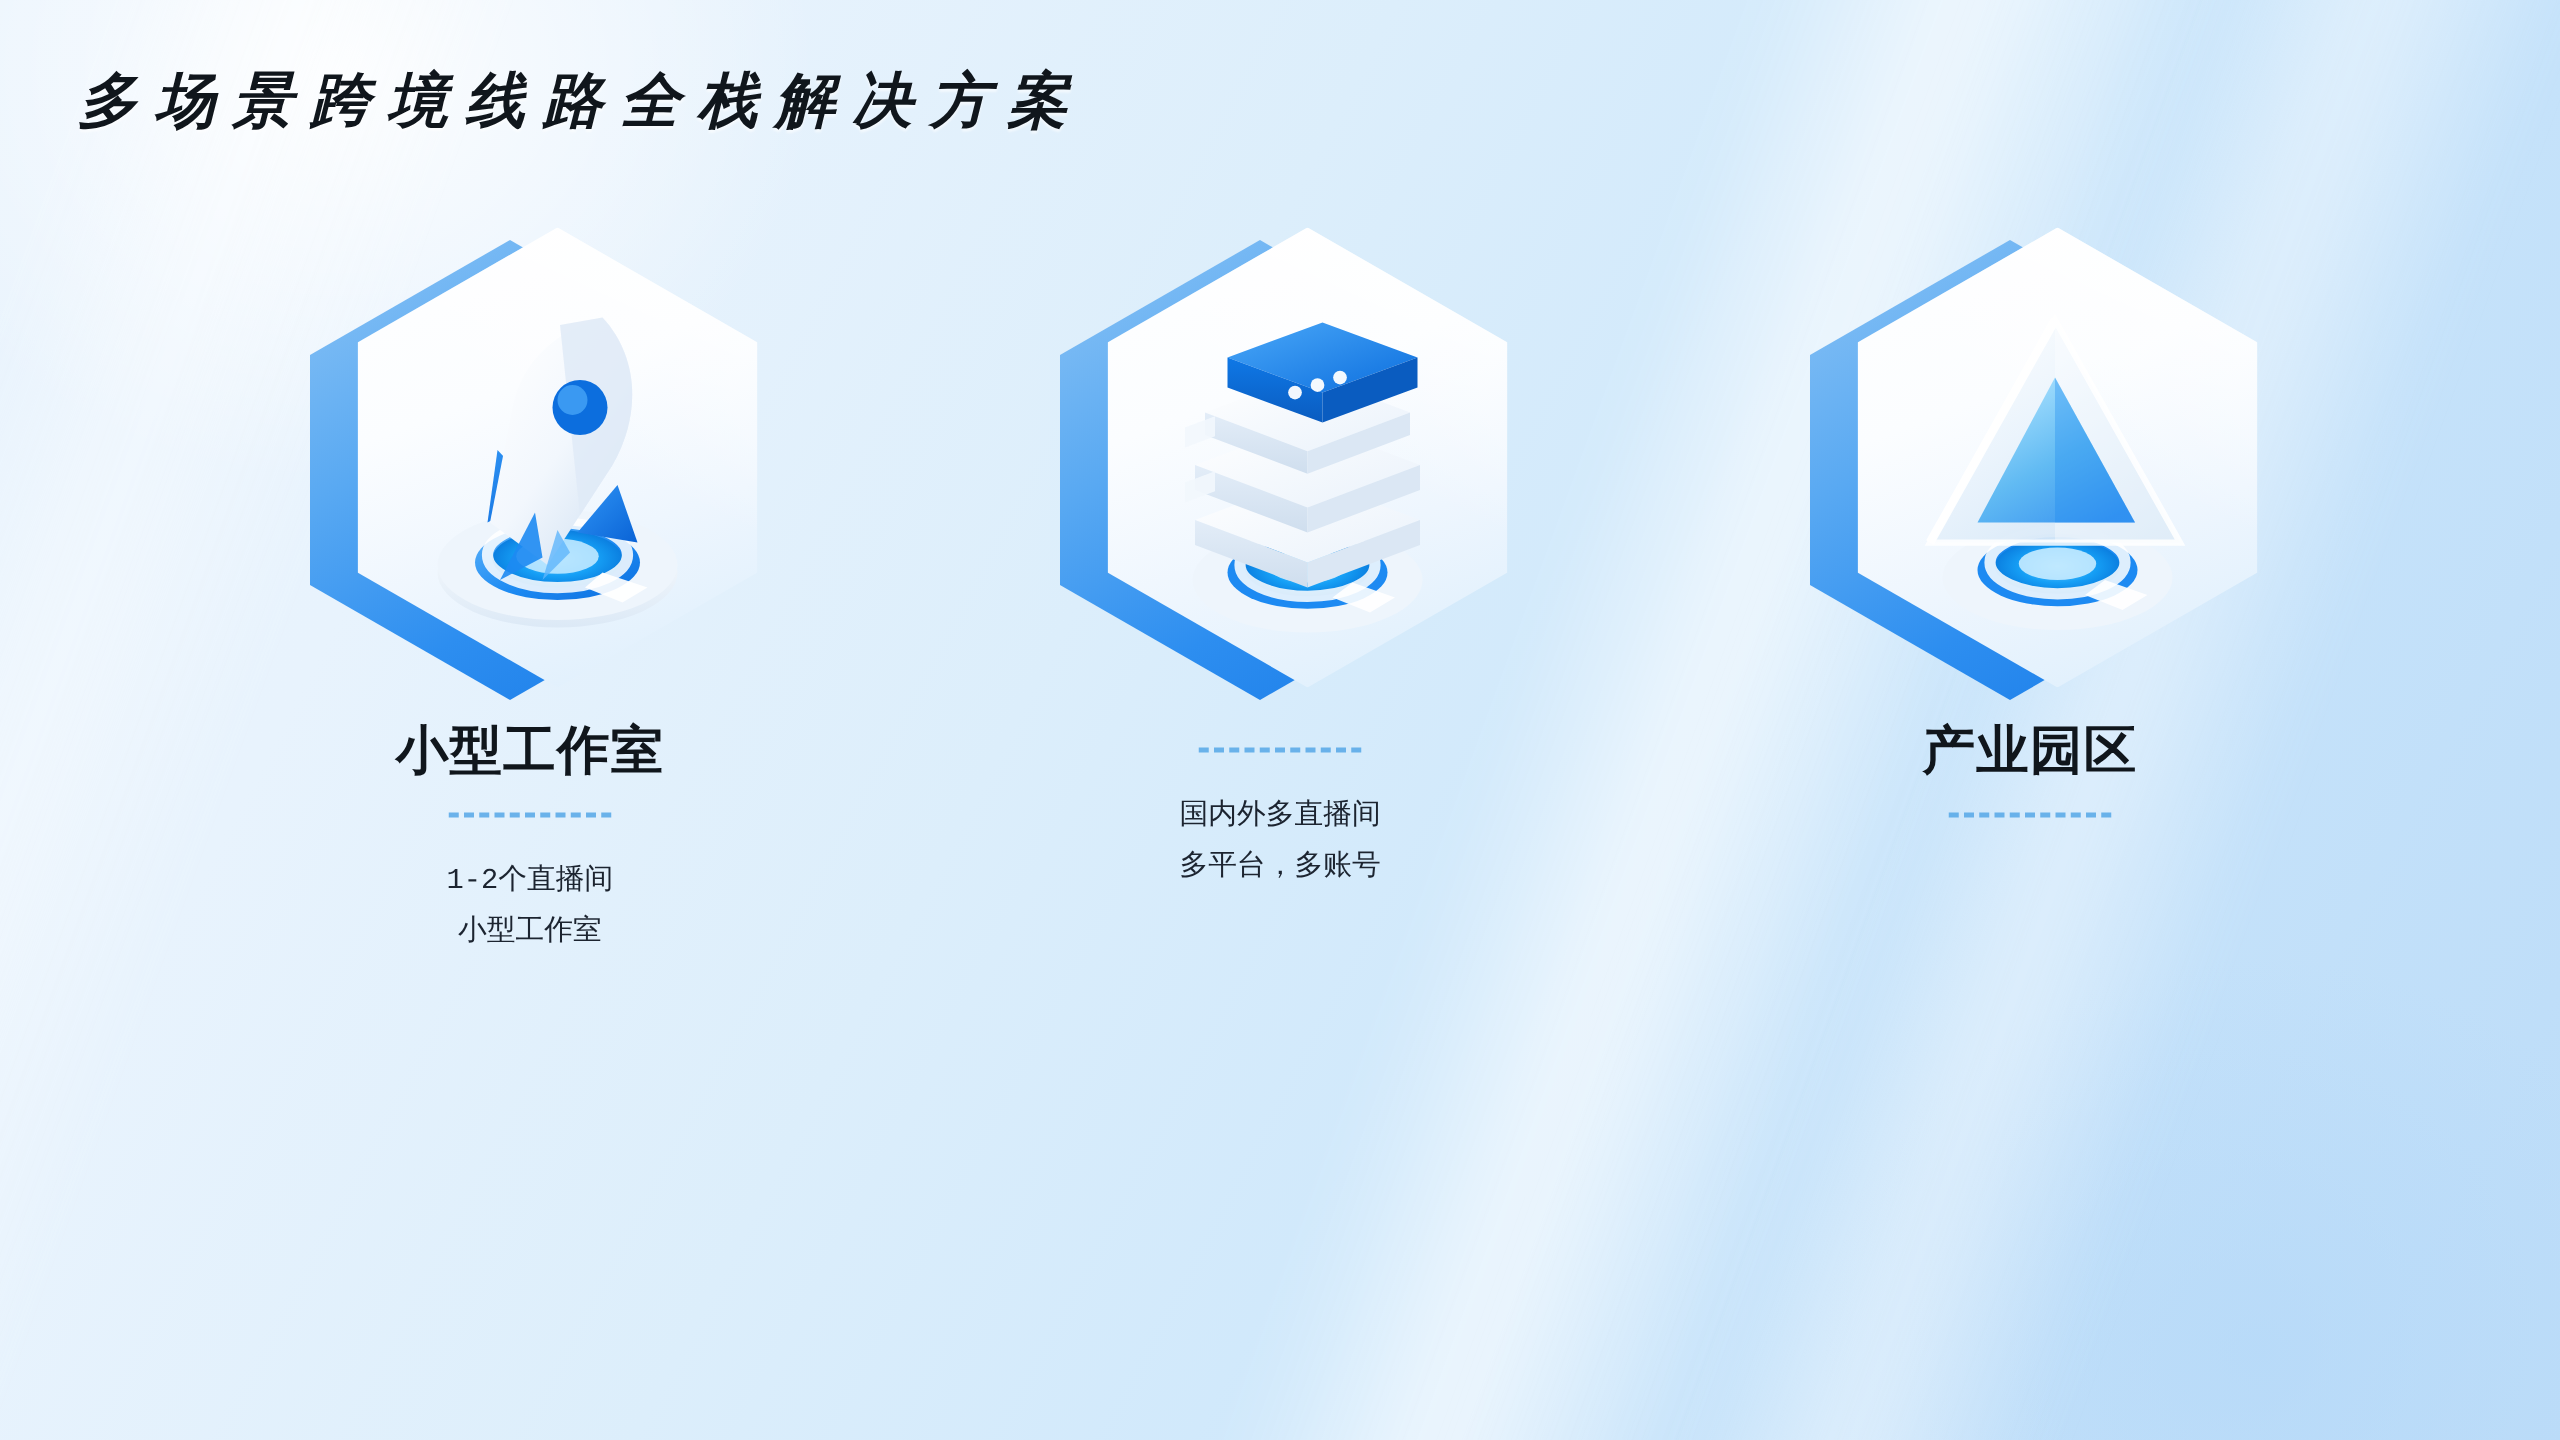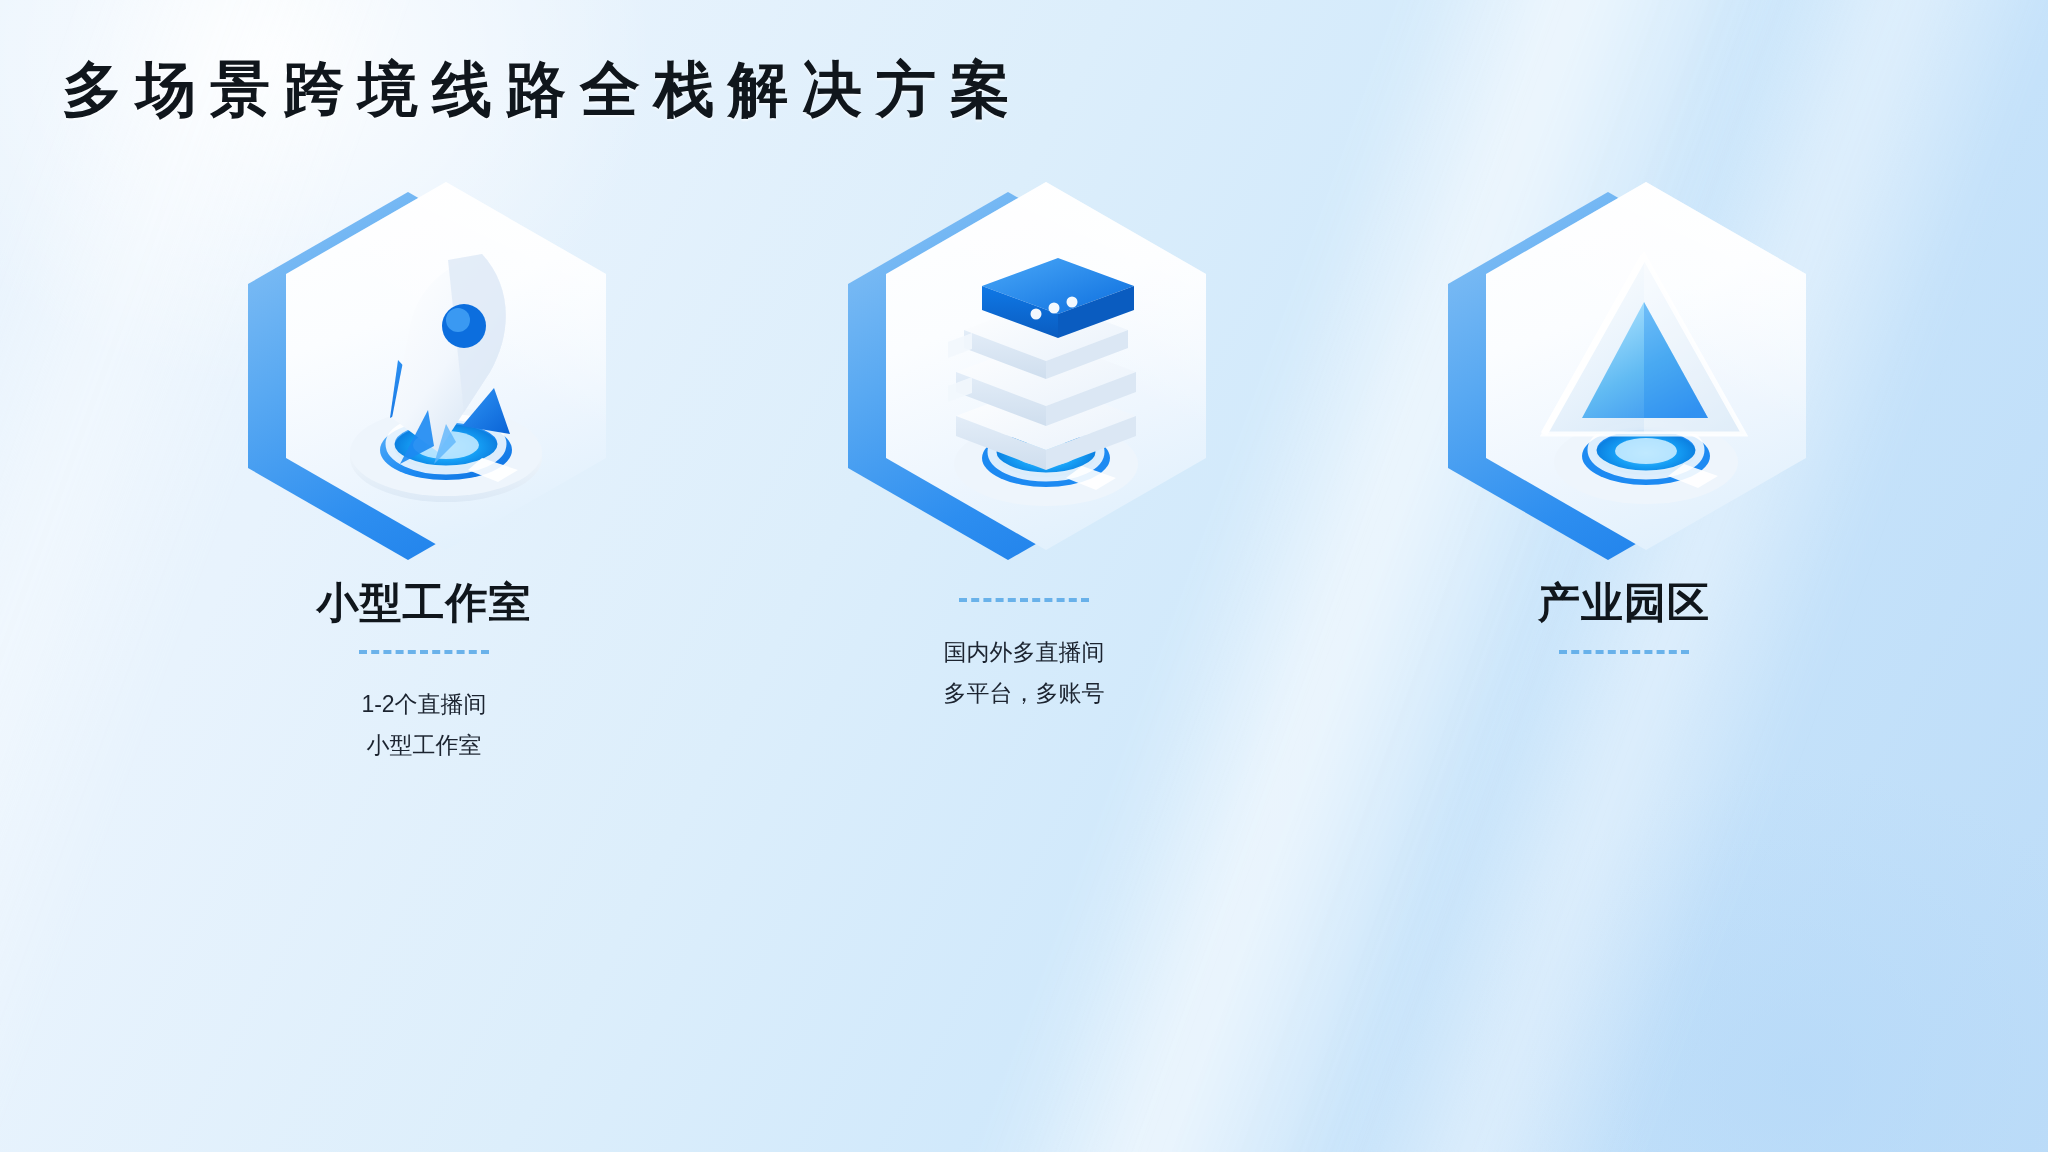--- a/index.html
+++ b/index.html
@@ -36,37 +36,39 @@
   .glow-br{
     position:absolute; bottom:-380px; right:-260px; width:1000px; height:900px;
     background:radial-gradient(closest-side, rgba(180,216,248,.65), rgba(180,216,248,0) 70%);
     pointer-events:none;
   }
 
   
   .title{
     position:absolute;
     left:62px; top:52px;
-    font-size:60px;
+    font-size:48px;
     font-weight:bold;
     color:#10161c;
     letter-spacing:14px;
     line-height:1.25;
     white-space:nowrap;
     text-shadow:0 2px 2px rgba(255,255,255,.6);
+    font-style:italic;
   }
 
   
   .cards{
     position:absolute;
     top:176px; left:0;
     width:2048px;
     display:flex;
     justify-content:center;
     align-items:flex-start;
+    font-family:Liberation Mono, monospace;
   }
   .card{
     width:600px;
     display:flex;
     flex-direction:column;
     align-items:center;
   }
 
   
   .hex-wrap{

